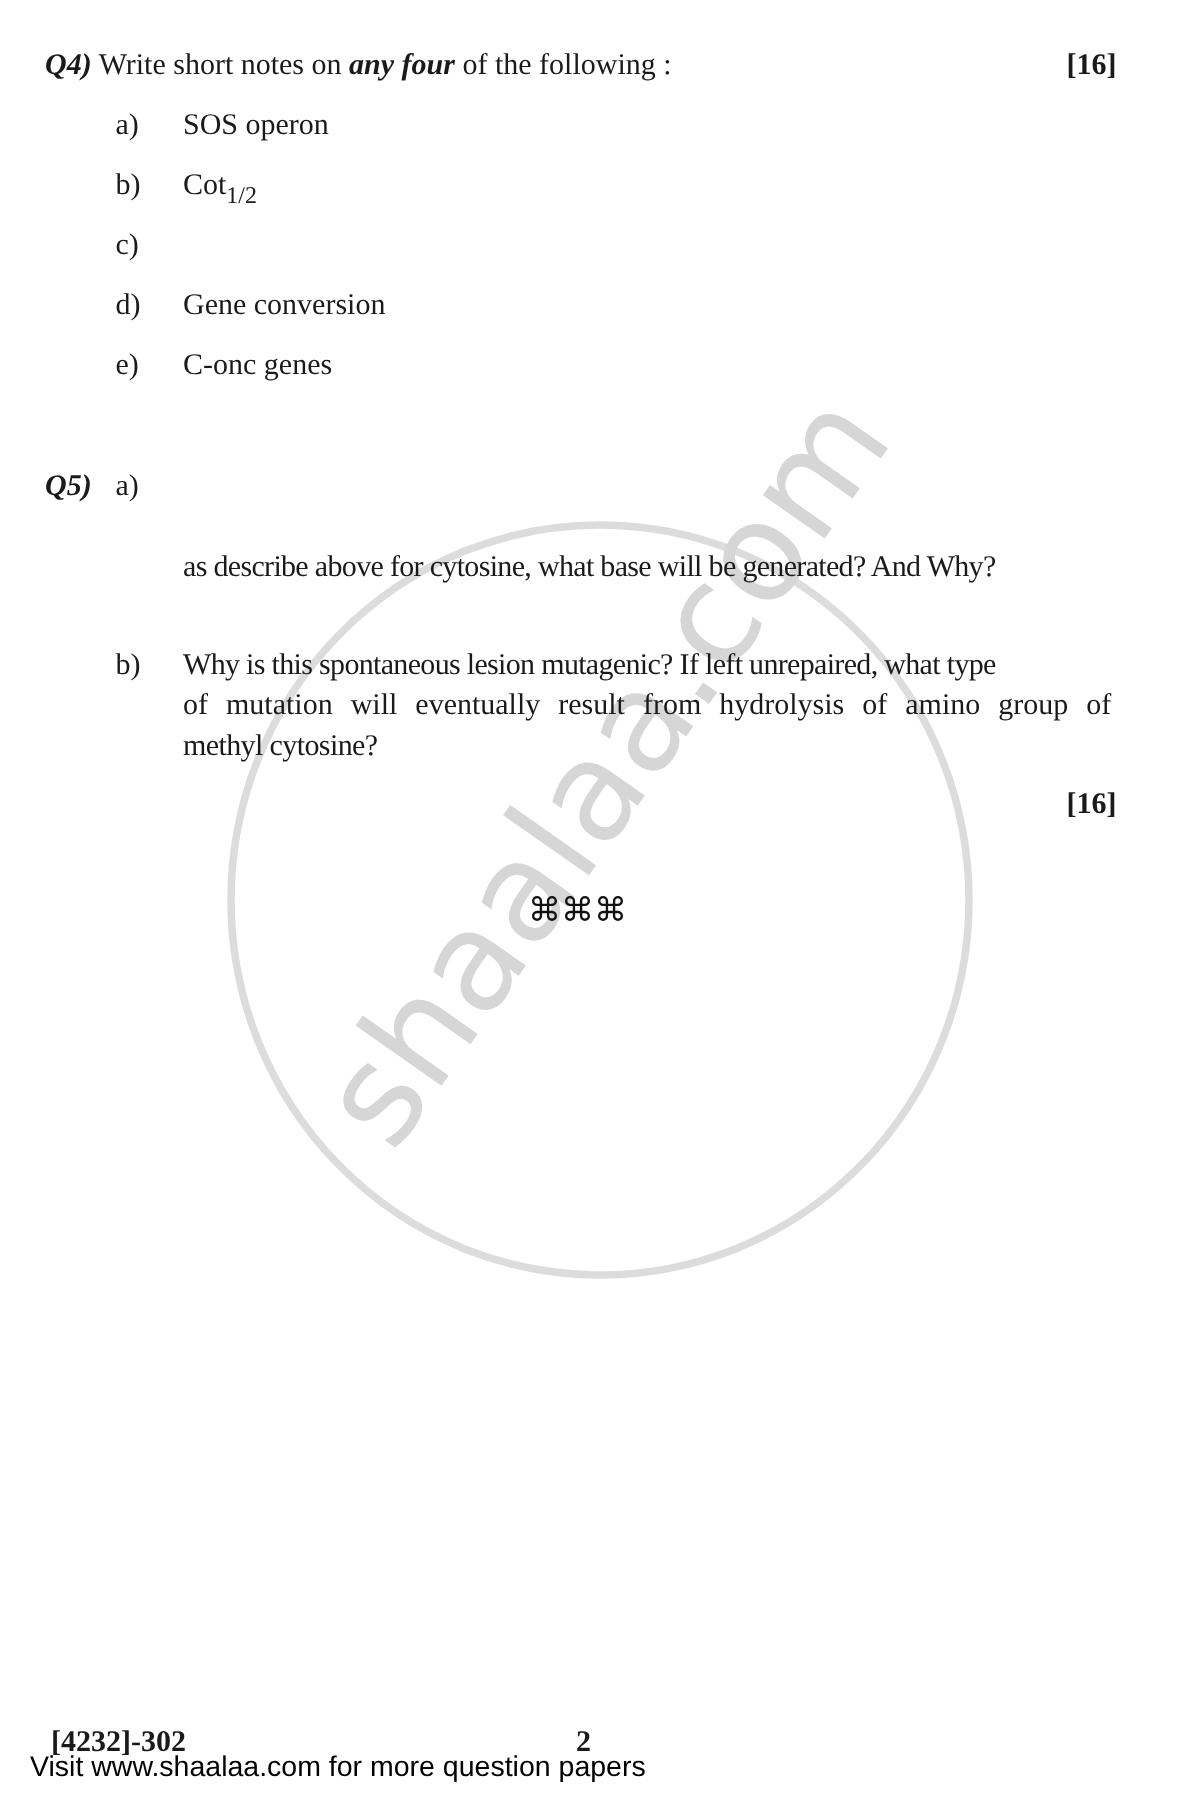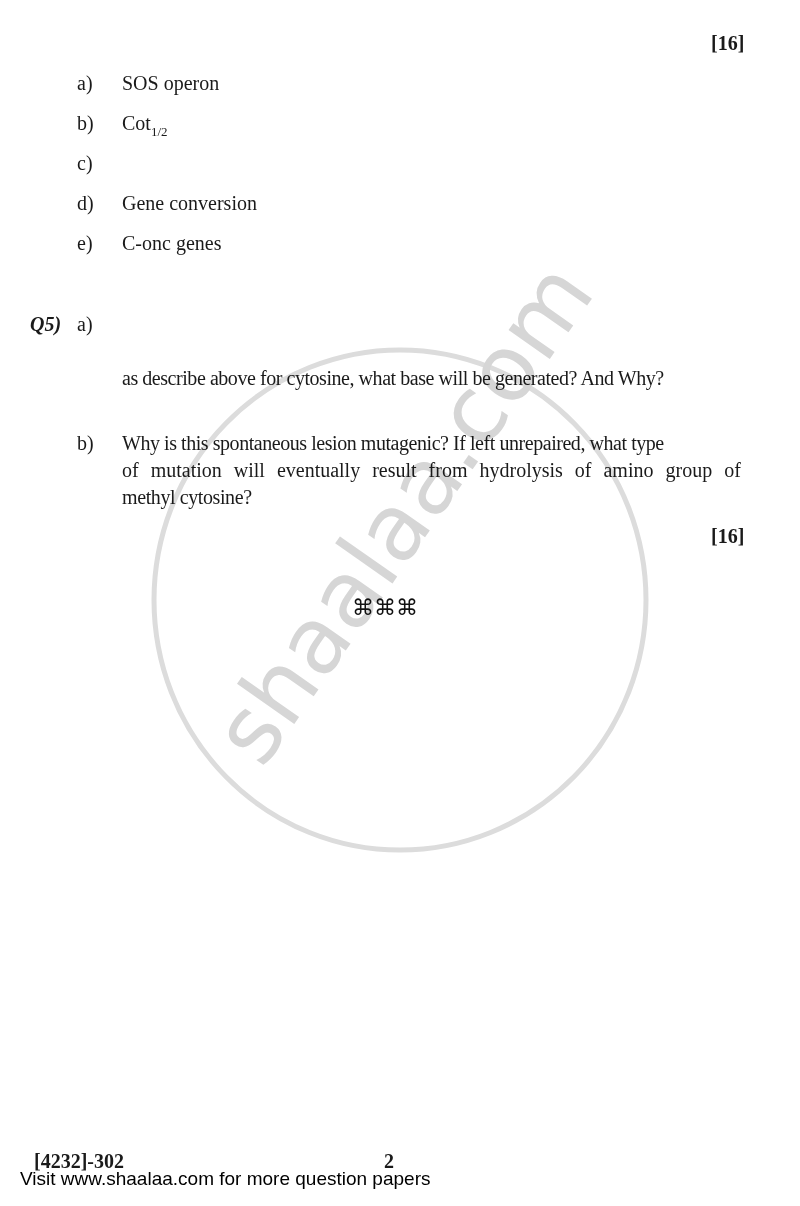--- a/index.html
+++ b/index.html
@@ -39,21 +39,21 @@
       font-weight: bold;
     }
     .marks {
       font-weight: bold;
     }
     .bi {
       font-weight: bold;
       font-style: italic;
     }
     .sub {
-      font-size: 13px;
+      font-size: 16px;
       vertical-align: -6px;
       line-height: 0;
     }
     .para-tight {
       letter-spacing: -0.6px;
     }
     .footer-code {
       position: absolute;
       z-index: 1;
       left: 34px;
@@ -96,20 +96,24 @@
 </head>
 <body>
 
 <div class="page">
 
   <svg class="watermark" viewBox="0 0 800 1206" xmlns="http://www.w3.org/2000/svg">
     <ellipse cx="400" cy="600" rx="246" ry="250" fill="none" stroke="#dcdcdc" stroke-width="5"></ellipse>
     <text x="0" y="0" font-family="DejaVu Sans, sans-serif" font-size="92" fill="#d6d6d6" transform="translate(262,770) rotate(-55)">shaalaa.com</text>
   </svg>
 
+  <div class="abs" style="left:30px; top:29px;">
+    <span class="qnum">Q4)</span>
+    <span style="white-space:pre;">Write short notes on </span><span class="bi">any four</span><span style="white-space:pre;"> of the following :</span>
+  </div>
   <div class="abs marks" style="left:711px; top:29px;">[16]</div>
 
   <div class="abs" style="left:77px; top:69px;">a)</div>
   <div class="abs" style="left:122px; top:69px;">SOS operon</div>
 
   <div class="abs" style="left:77px; top:109px;">b)</div>
   <div class="abs" style="left:122px; top:109px;">
     <span>Cot</span><span class="sub">1/2</span>
   </div>
 

